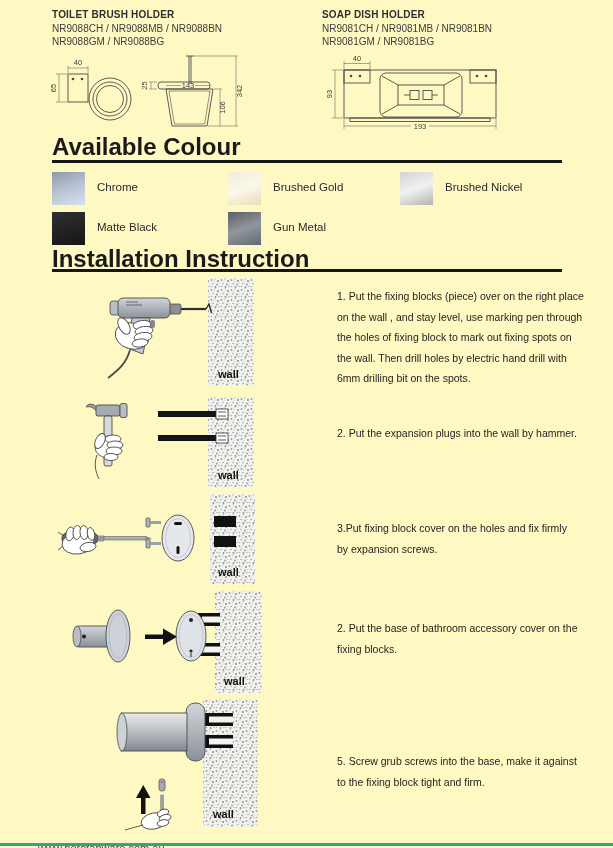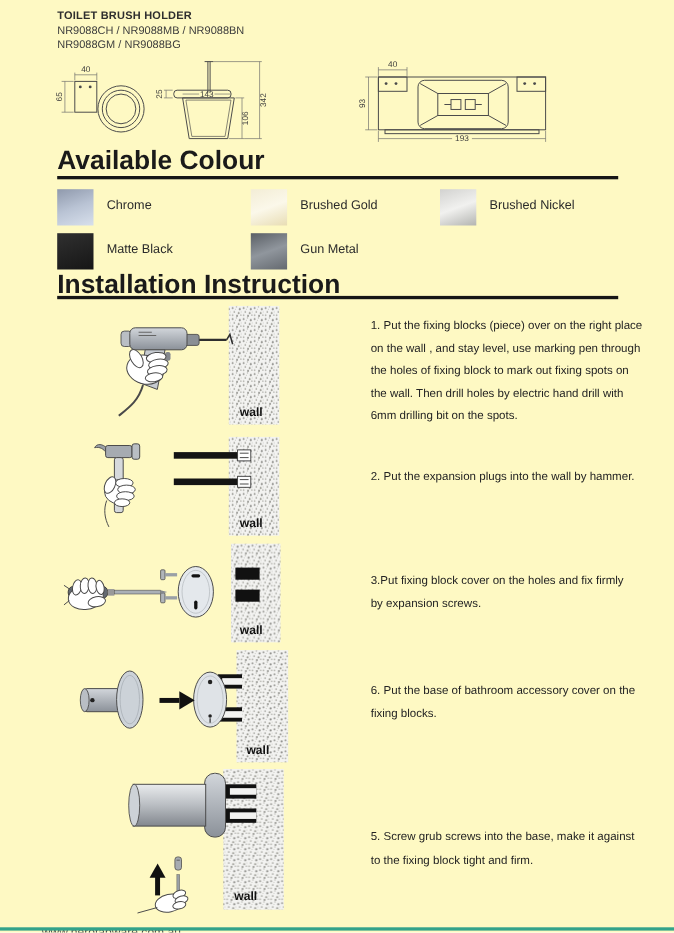--- a/index.html
+++ b/index.html
@@ -85,20 +85,27 @@
 
 <div class="page">
 
   <div class="product-block left">
     <div class="product-title">TOILET BRUSH HOLDER</div>
     <div class="product-codes">
       <div>NR9088CH / NR9088MB / NR9088BN</div>
       <div>NR9088GM / NR9088BG</div>
     </div>
   </div>
+  <div class="product-block right">
+    <div class="product-title">SOAP DISH HOLDER</div>
+    <div class="product-codes">
+      <div>NR9081CH / NR9081MB / NR9081BN</div>
+      <div>NR9081GM / NR9081BG</div>
+    </div>
+  </div>
 
   <svg class="tech-svg left" width="222" height="78" viewBox="0 0 222 78">
     <g stroke="#4a4a4a" stroke-width="0.9" fill="none">
 
       <rect x="22" y="20" width="20" height="28"></rect>
       <circle cx="64" cy="45" r="21"></circle>
       <circle cx="64" cy="45" r="17"></circle>
       <circle cx="64" cy="45" r="13.5"></circle>
 
       <line x1="143" y1="2" x2="143" y2="30"></line>
@@ -340,21 +347,21 @@
         </g>
         <g>
           <rect x="28" y="35" width="42" height="21" rx="3" fill="url(#metal2)" stroke="#4a4a4a" stroke-width="0.9"></rect>
           <ellipse cx="29" cy="45.5" rx="4" ry="10.5" fill="#b9bec4" stroke="#4a4a4a" stroke-width="0.8"></ellipse>
           <circle cx="36" cy="45.5" r="2" fill="#222"></circle>
           <ellipse cx="70" cy="45" rx="12" ry="26" fill="#ccd2d8" stroke="#4a4a4a" stroke-width="0.9"></ellipse>
           <ellipse cx="70" cy="45" rx="8.8" ry="22" fill="none" stroke="#a8aeb5" stroke-width="0.7"></ellipse>
         </g>
         <text x="176" y="94" class="wall-label">wall</text>
       </svg>
-      <div class="step-text">6. Put the base of bathroom accessory cover on the
+      <div class="step-text">2. Put the base of bathroom accessory cover on the
 fixing blocks.</div>
     </div>
 
     <div class="step-row r5">
       <svg class="illus" width="215" height="132" viewBox="0 0 215 132">
         <rect x="148" y="0" width="55" height="128" fill="url(#speckle)"></rect>
         <g>
           <rect x="150" y="14" width="28" height="13" fill="#111"></rect>
           <rect x="154" y="17.5" width="24" height="6" fill="#f3f3f1"></rect>
           <rect x="150" y="36" width="28" height="13" fill="#111"></rect>

